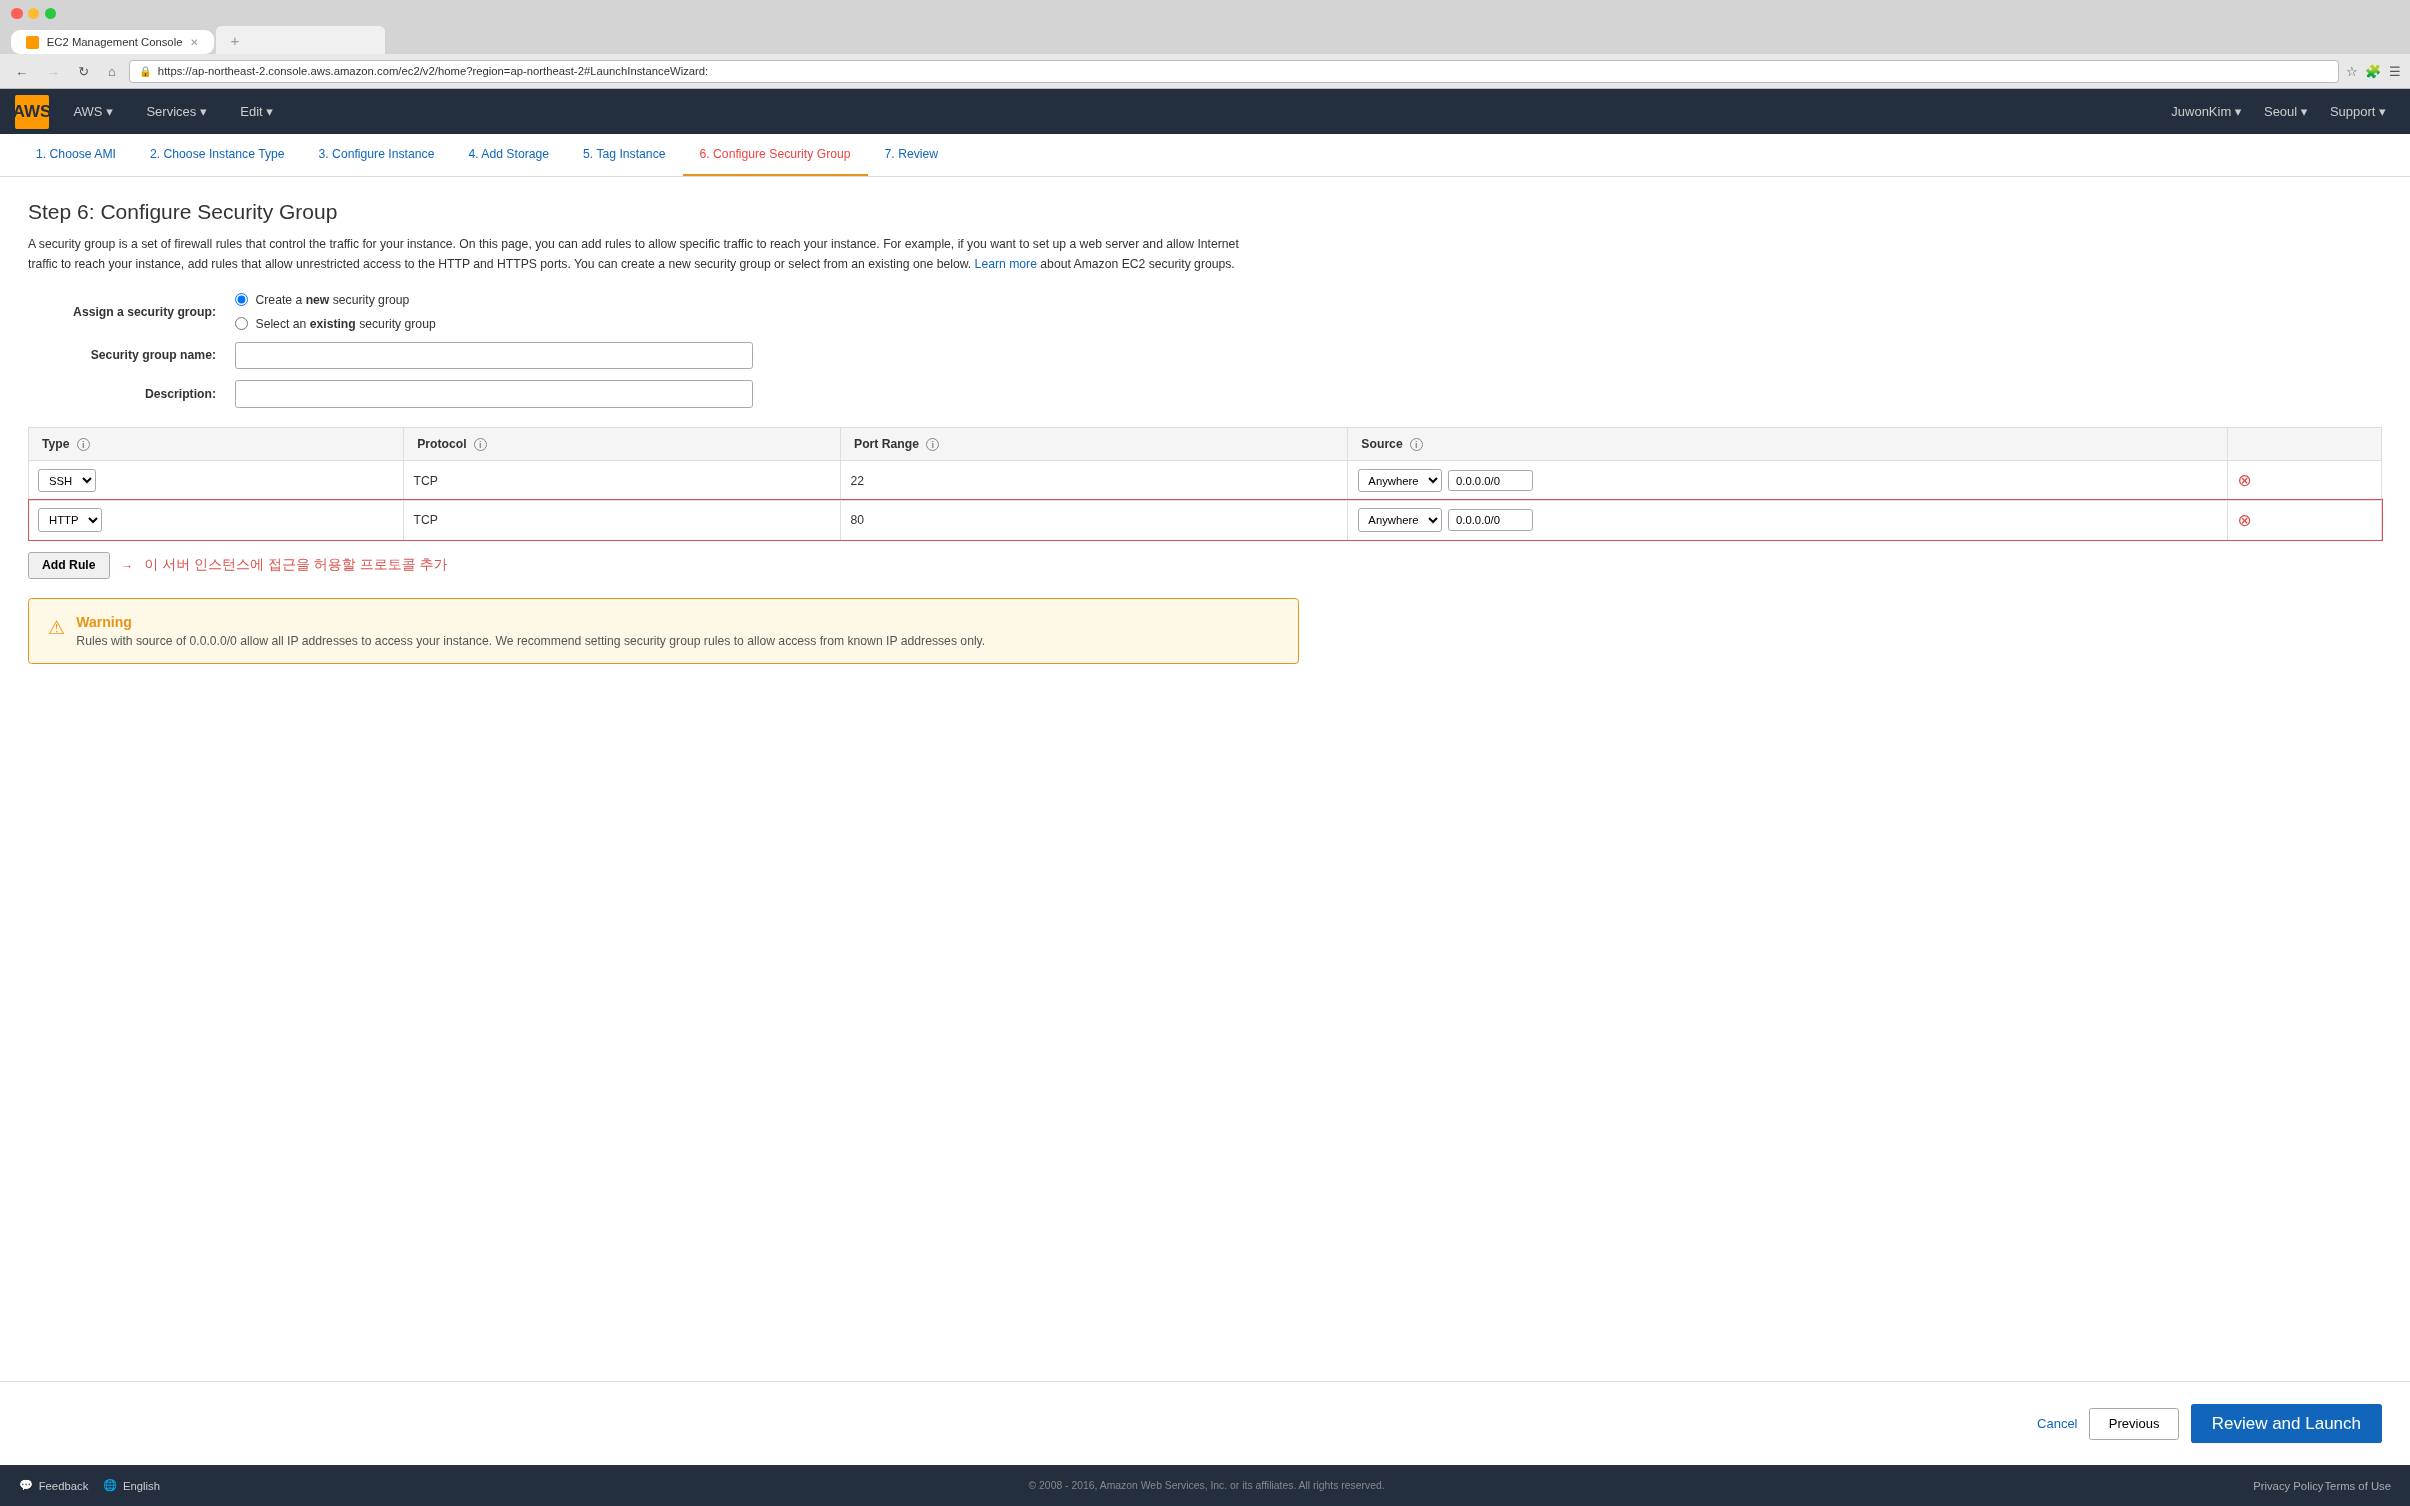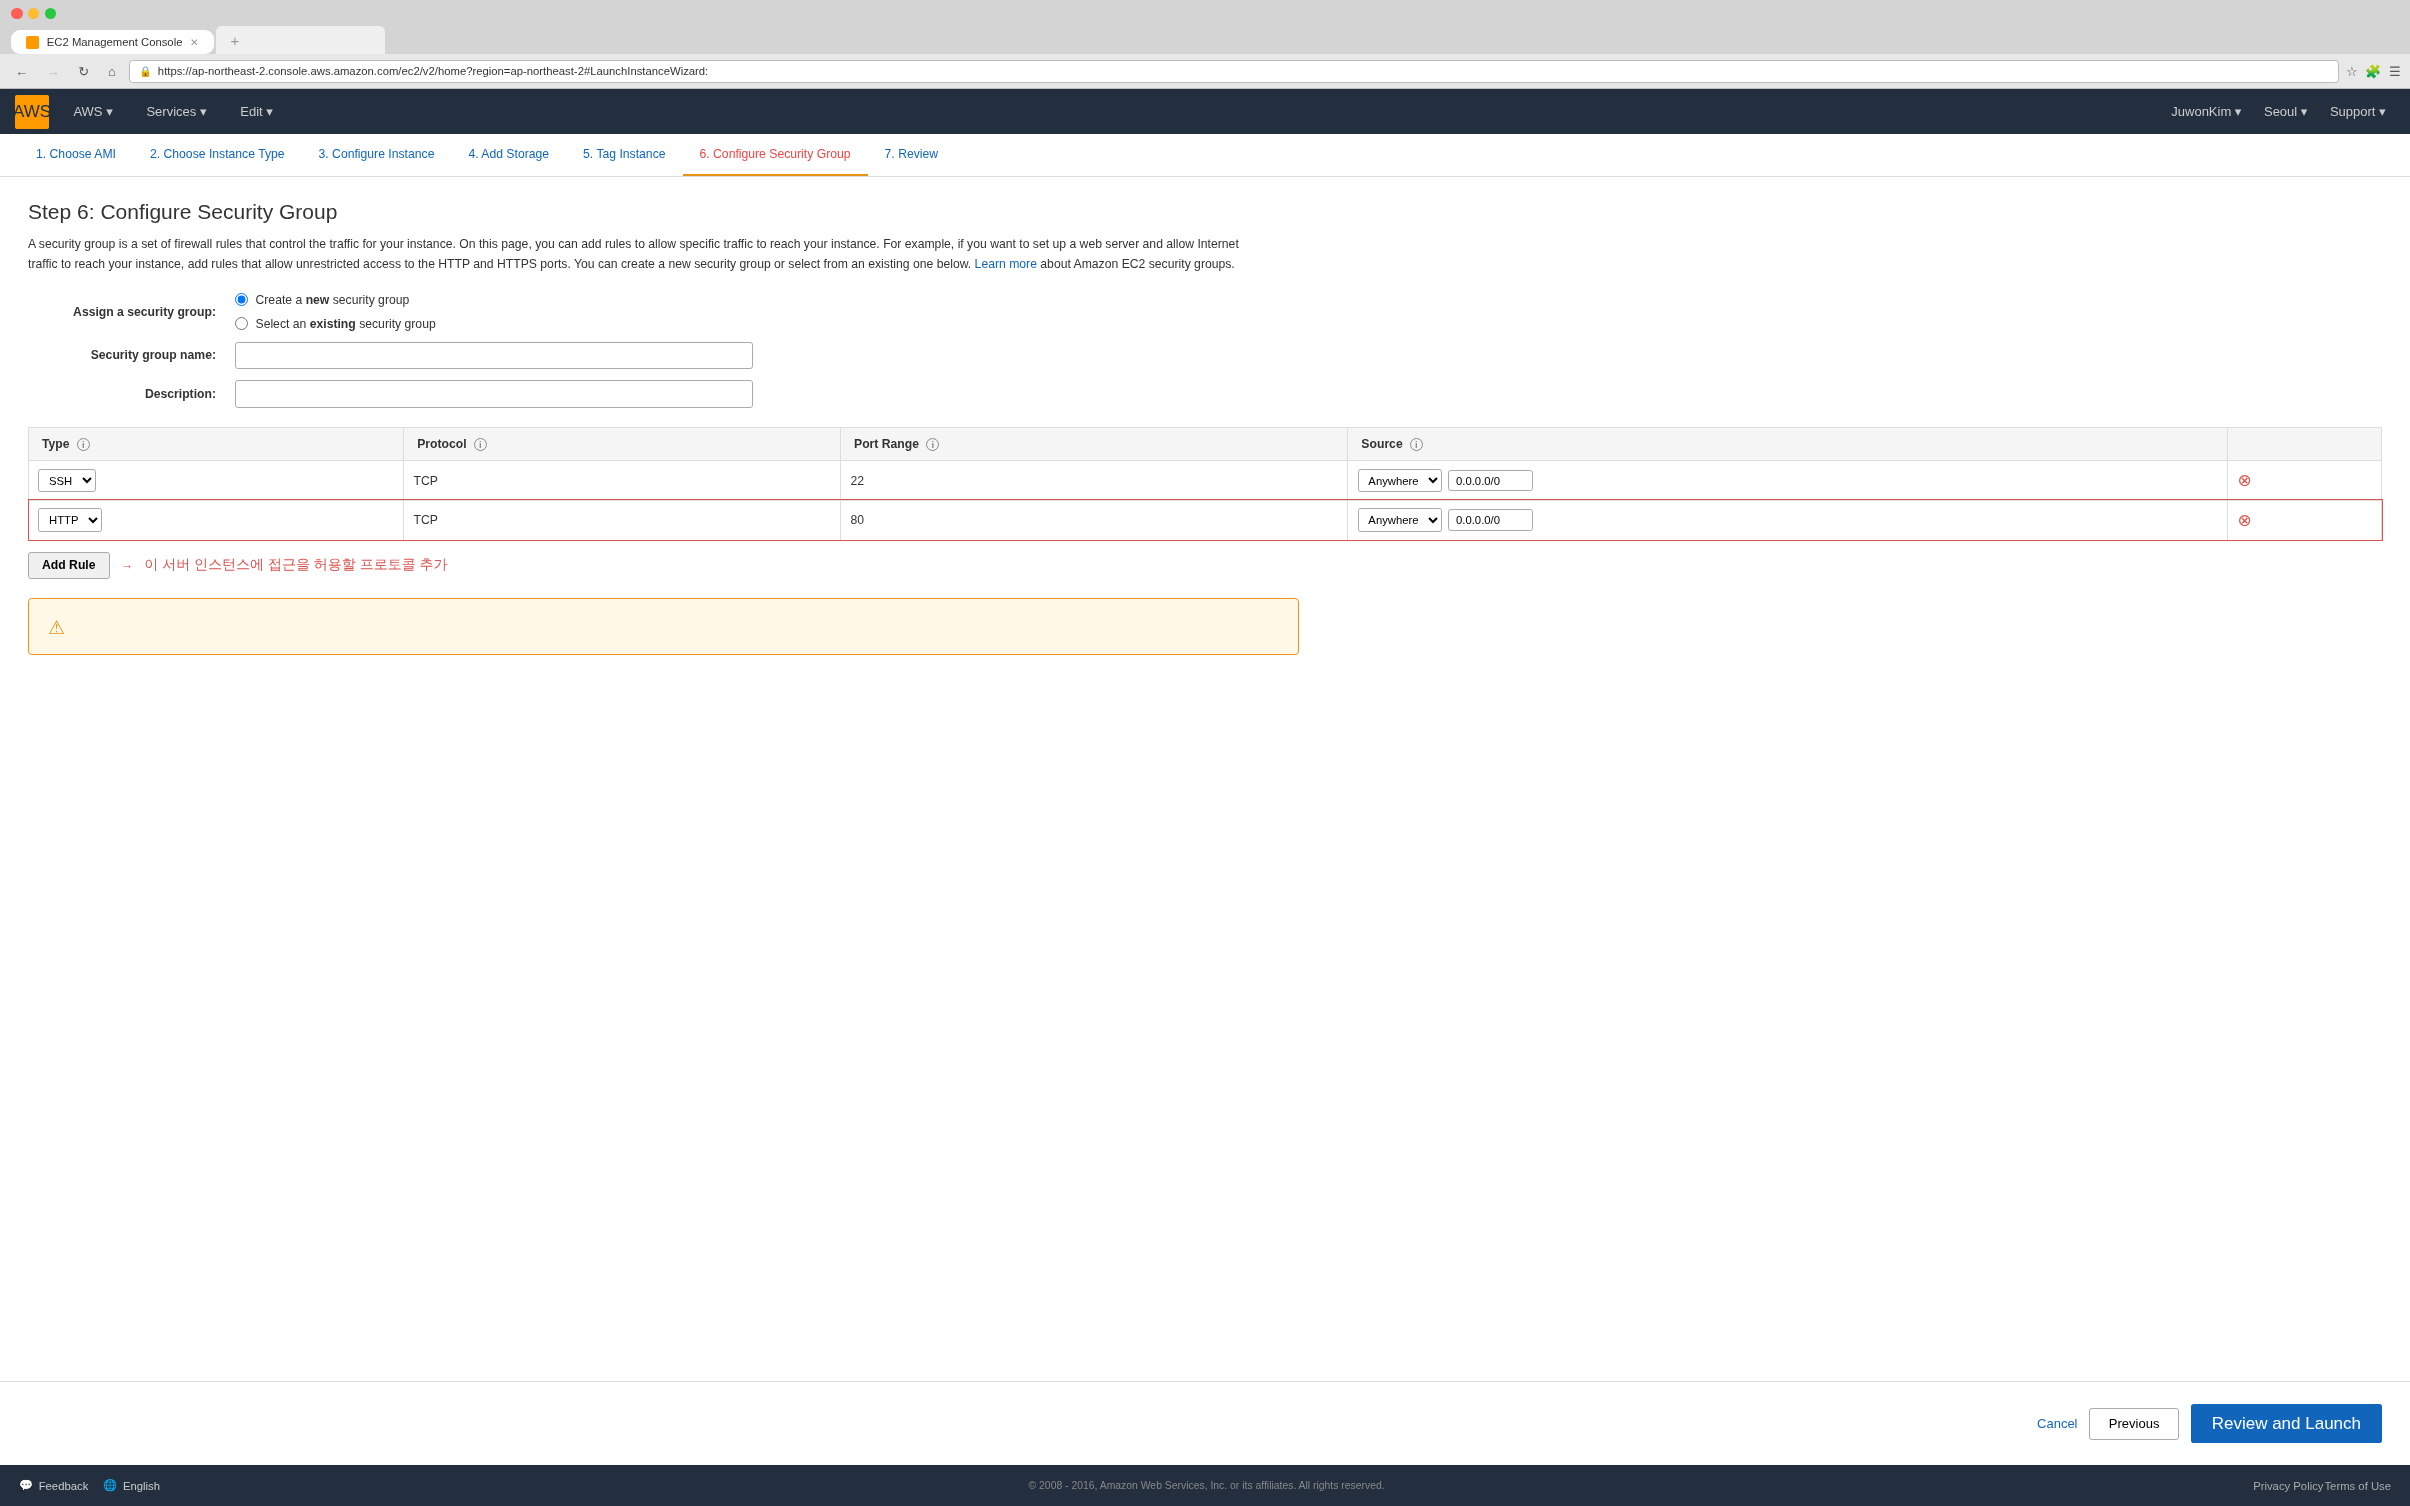--- a/index.html
+++ b/index.html
@@ -15,21 +15,21 @@
     .browser-toolbar { background: #e8e8e8; padding: 5.6px 9.4px; display: flex; align-items: center; gap: 7.5px; border-bottom: 0.9px solid #bbb; }
     .nav-btn { background: none; border: none; cursor: pointer; color: #555; font-size: 13px; padding: 1.9px 5.6px; }
     .nav-btn:disabled { color: #bbb; }
     .address-bar { flex: 1; background: #fff; border: 0.9px solid #bbb; border-radius: 3.8px; padding: 3.8px 9.4px; font-size: 11.3px; display: flex; align-items: center; gap: 5.6px; }
     .address-lock { color: #2a7; font-size: 10.4px; }
     .address-text { color: #333; font-size: 11.3px; }
     .toolbar-icons { display: flex; gap: 7.5px; color: #555; font-size: 13px; }
 
     
     .aws-header { background: #232f3e; color: #fff; display: flex; align-items: center; padding: 0 15px; height: 45px; gap: 15px; }
-    .aws-logo { background: #f90; color: #232f3e; width: 34px; height: 34px; display: flex; align-items: center; justify-content: center; font-weight: normal; font-size: 17px; border-radius: 1.9px; }
+    .aws-logo { background: #f90; color: #232f3e; width: 34px; height: 34px; display: flex; align-items: center; justify-content: center; font-weight: bold; font-size: 17px; border-radius: 1.9px; }
     .aws-nav-item { color: #ccc; font-size: 13px; cursor: pointer; display: flex; align-items: center; gap: 3.8px; padding: 7.5px 9.4px; }
     .aws-nav-sep { flex: 1; }
     .aws-nav-right { display: flex; align-items: center; gap: 3.8px; }
 
     
     .wizard-steps { background: #fff; border-bottom: 0.9px solid #ddd; padding: 0 19px; display: flex; gap: 0; }
     .wizard-step { padding: 13px 17px; font-size: 12.2px; color: #1166bb; cursor: pointer; border-bottom: 2.8px solid transparent; white-space: nowrap; }
     .wizard-step.active { color: #ef4444; border-bottom: 2.8px solid #e8941a; font-weight: 400; }
     .wizard-step:not(.active) { color: #1166bb; }
 
@@ -276,20 +276,24 @@
   </table>
 
   <div class="add-rule-section">
     <button class="add-rule-btn">Add Rule</button>
     <span class="add-rule-arrow">→</span>
     <span class="add-rule-label">이 서버 인스턴스에 접근을 허용할 프로토콜 추가</span>
   </div>
 
   <div class="warning-box">
     <div class="warning-icon">⚠</div>
+    <div>
+      <div class="warning-title">Warning</div>
+      <div class="warning-text">Rules with source of 0.0.0.0/0 allow all IP addresses to access your instance. We recommend setting security group rules to allow access from known IP addresses only.</div>
+    </div>
   </div>
 </div>
 
 <div class="footer-actions">
   <button class="btn-cancel">Cancel</button>
   <button class="btn-previous">Previous</button>
   <button class="btn-review">Review and Launch</button>
 </div>
 
 <div class="page-footer">

